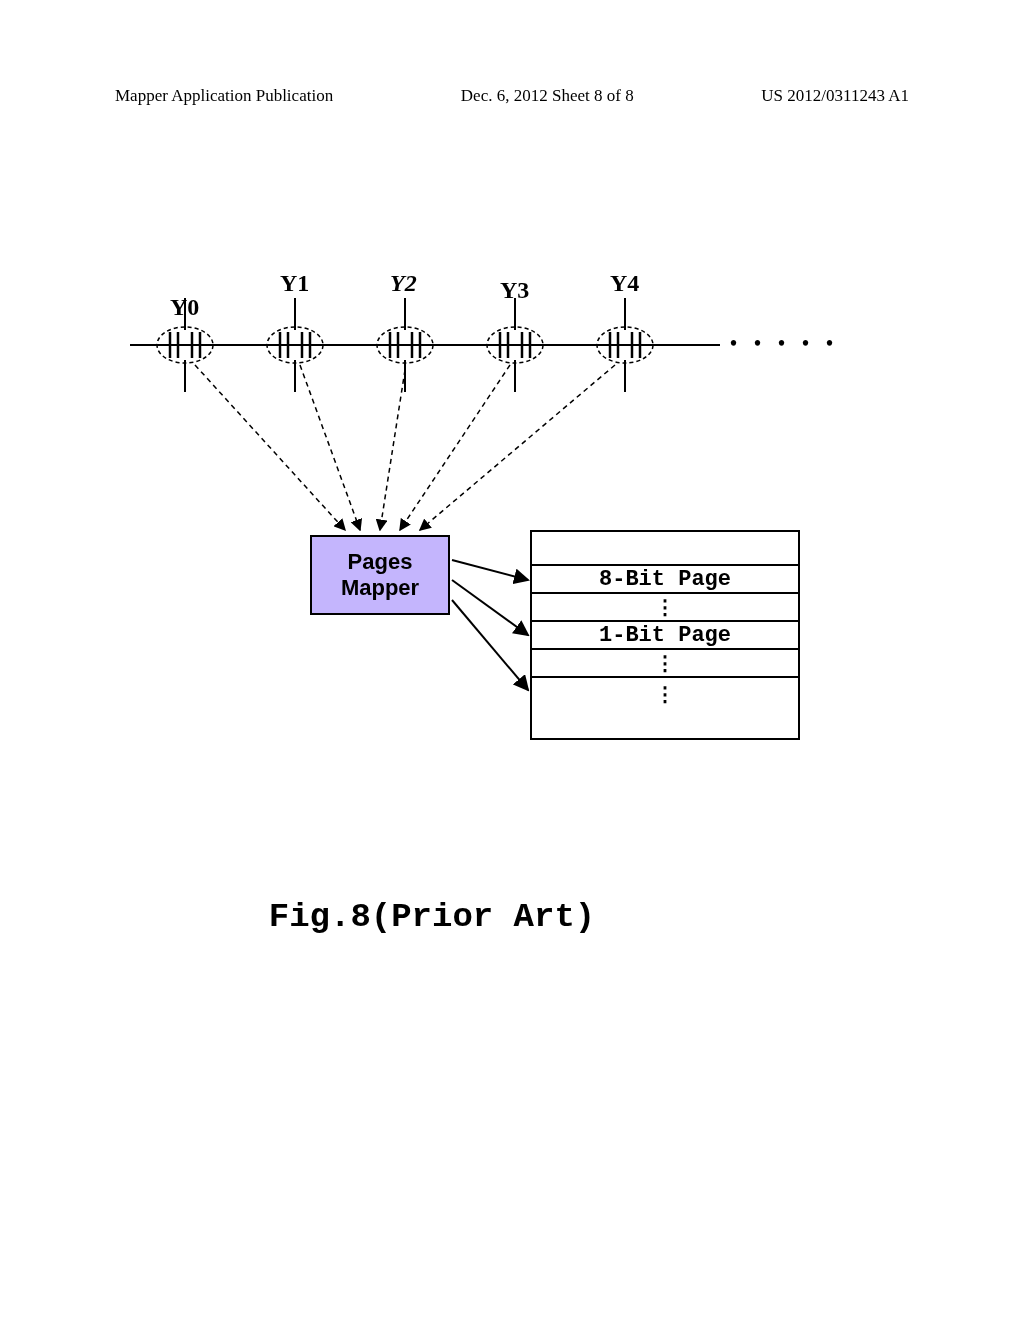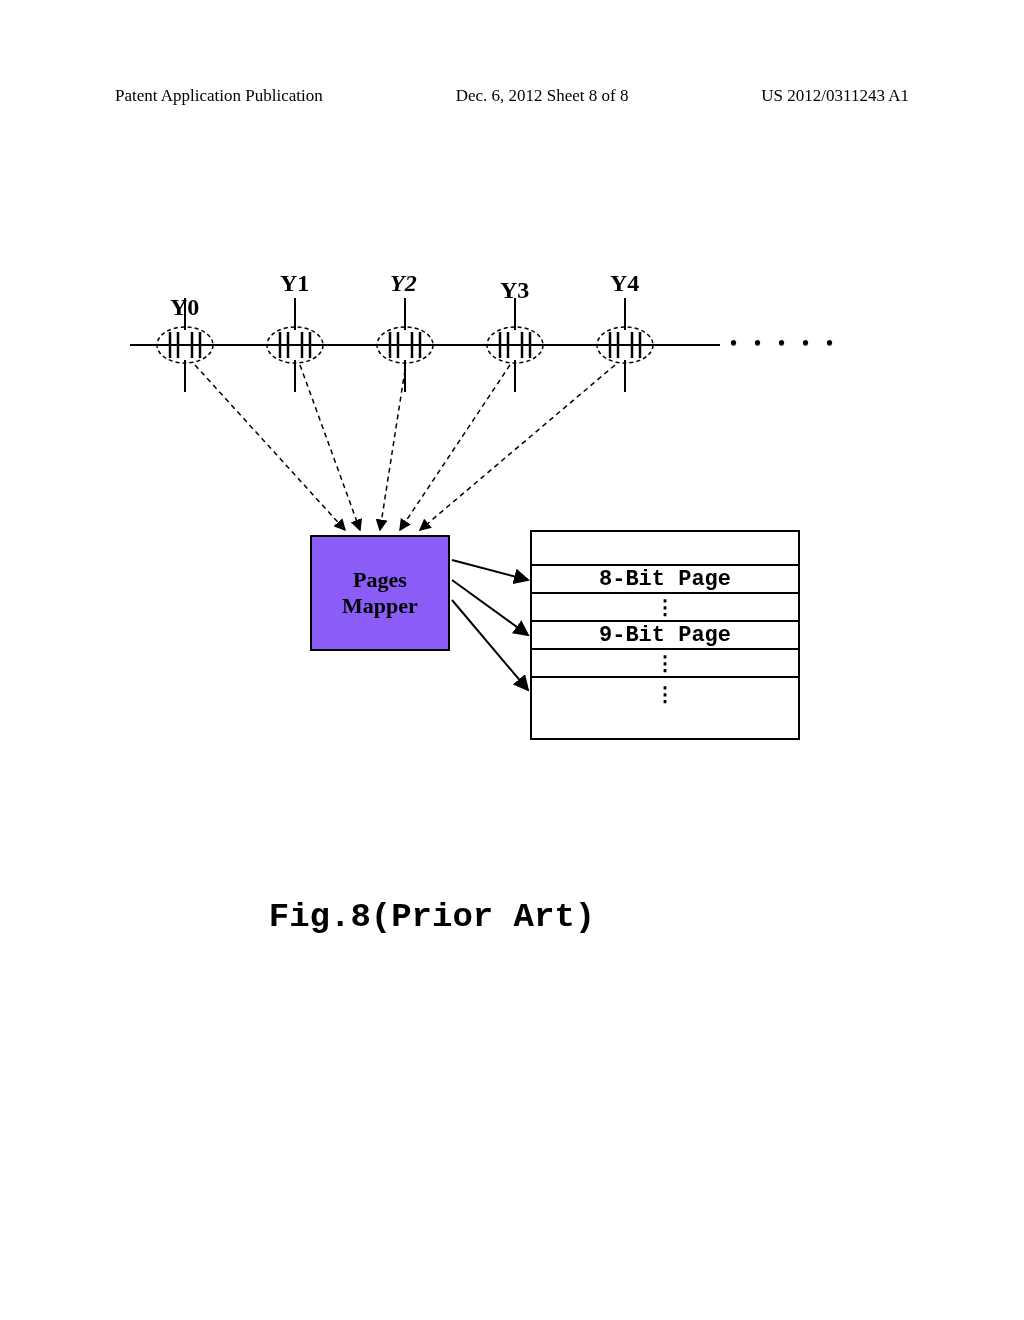--- a/index.html
+++ b/index.html
@@ -52,30 +52,30 @@
       left: 600px;
       font-size: 20px;
       font-weight: bold;
       letter-spacing: 6px;
     }
     .pages-mapper-box {
       position: absolute;
       top: 265px;
       left: 180px;
       width: 140px;
-      height: 116px;
+      height: 80px;
       border: 2px solid black;
       display: flex;
       flex-direction: column;
       justify-content: center;
       align-items: center;
-      font-family: Liberation Serif, serif;
+      font-family: Liberation Sans, sans-serif;
       font-size: 22px;
       font-weight: bold;
-      background: #8b5cf6;
+      background: #c4b5fd;
     }
     .page-table {
       position: absolute;
       top: 260px;
       left: 400px;
       width: 270px;
       border: 2px solid black;
     }
     .page-row {
       height: 28px;
@@ -123,21 +123,21 @@
       top: 0;
       left: 0;
       width: 780px;
       height: 500px;
     }
   </style>
 </head>
 <body>
 
 <div class="header">
-  <span class="header-left">Patent Application Publication</span>
+  <span class="header-left">Mapper Application Publication</span>
   <span class="header-center">Dec. 6, 2012  Sheet 8 of 8</span>
   <span class="header-right">US 2012/0311243 A1</span>
 </div>
 
 <div class="diagram-container">
 
   <div class="column-label" style="top:0; left:40px;margin-top:24px;">Y0</div>
   <div class="column-label" style="top:0; left:150px;">Y1</div>
   <div class="column-label" style="top:0; left:260px;font-style:italic;">Y2</div>
   <div class="column-label" style="top:7px; left:370px;">Y3</div>
@@ -217,20 +217,20 @@
 
   <div class="pages-mapper-box">
     <div>Pages</div>
     <div>Mapper</div>
   </div>
 
   <div class="page-table">
     <div class="page-row-empty" style="border-bottom:2px solid black;"></div>
     <div class="page-row">8-Bit Page</div>
     <div class="page-row-dots">⋮</div>
-    <div class="page-row">9-Bit Page</div>
+    <div class="page-row">1-Bit Page</div>
     <div class="page-row-dots">⋮</div>
     <div class="page-row-last-dots">⋮</div>
   </div>
 
 </div>
 
 <div class="figure-caption">Fig.8(Prior Art)</div>
 
 </body></html>

